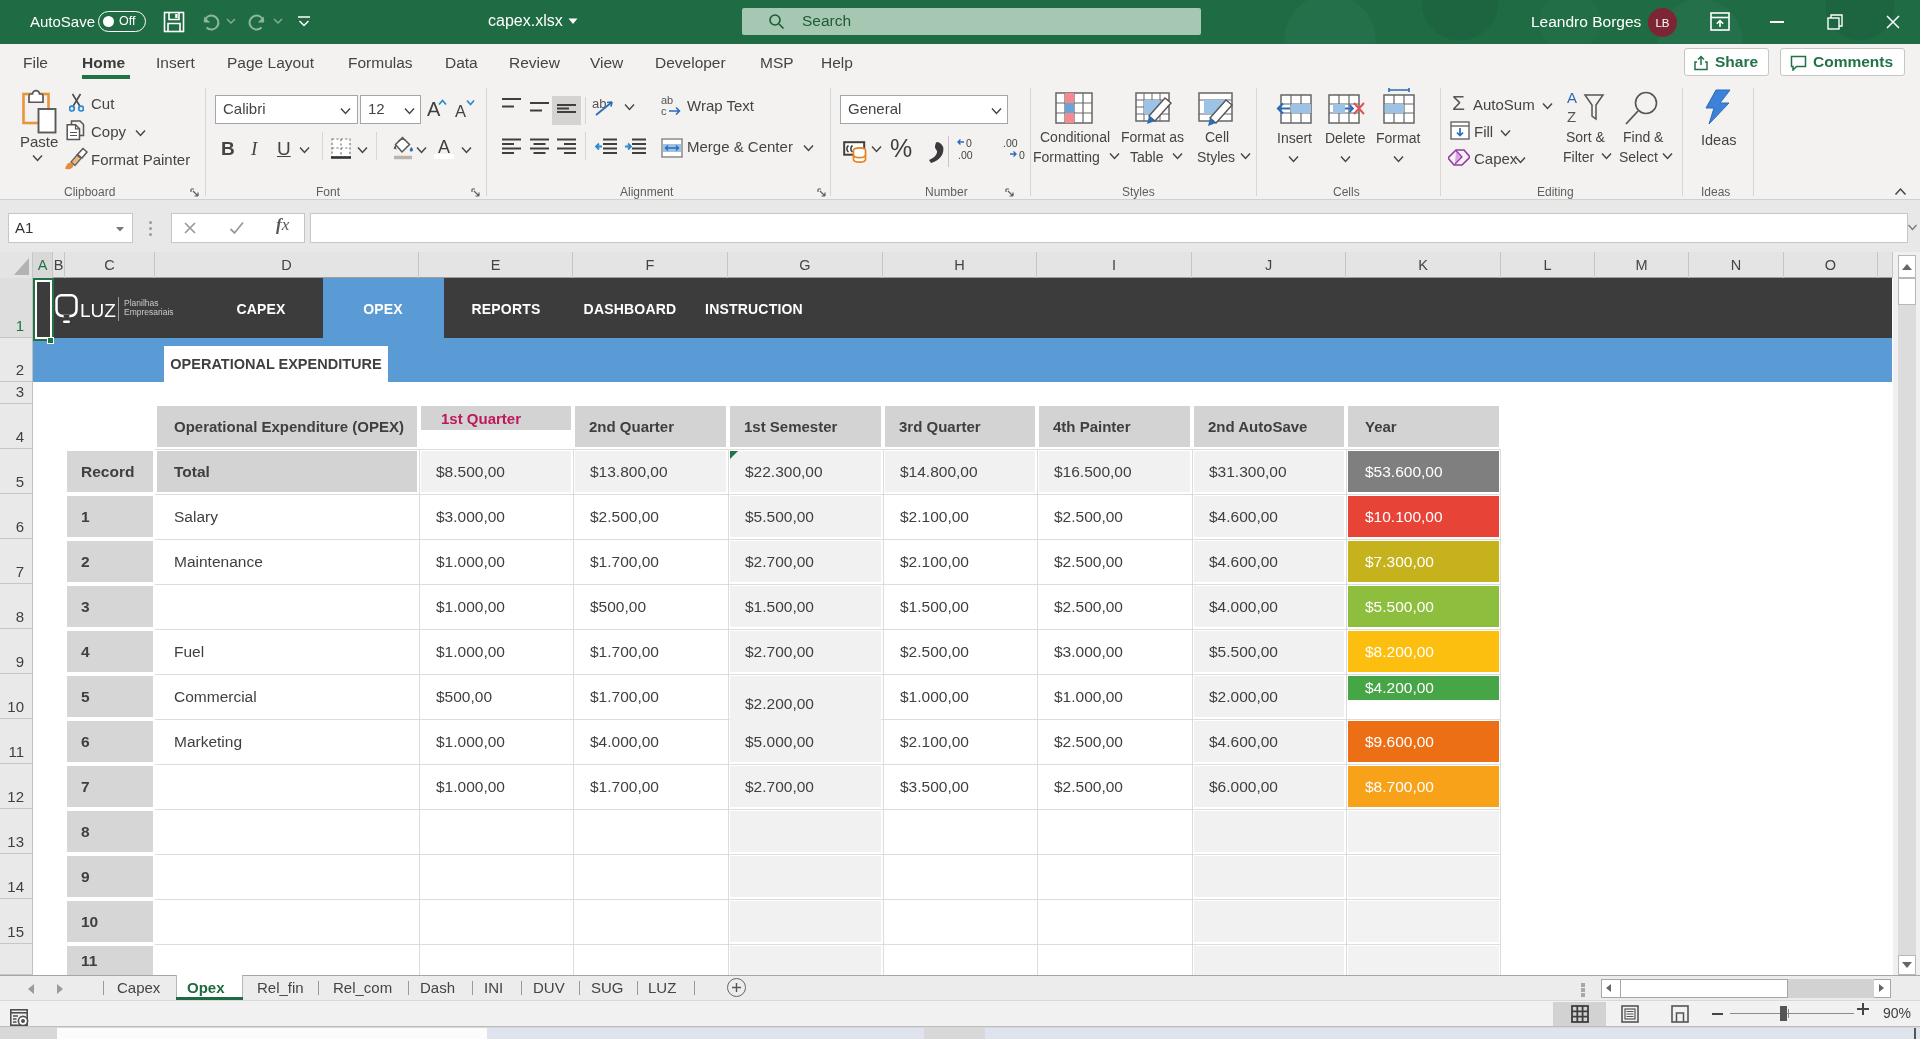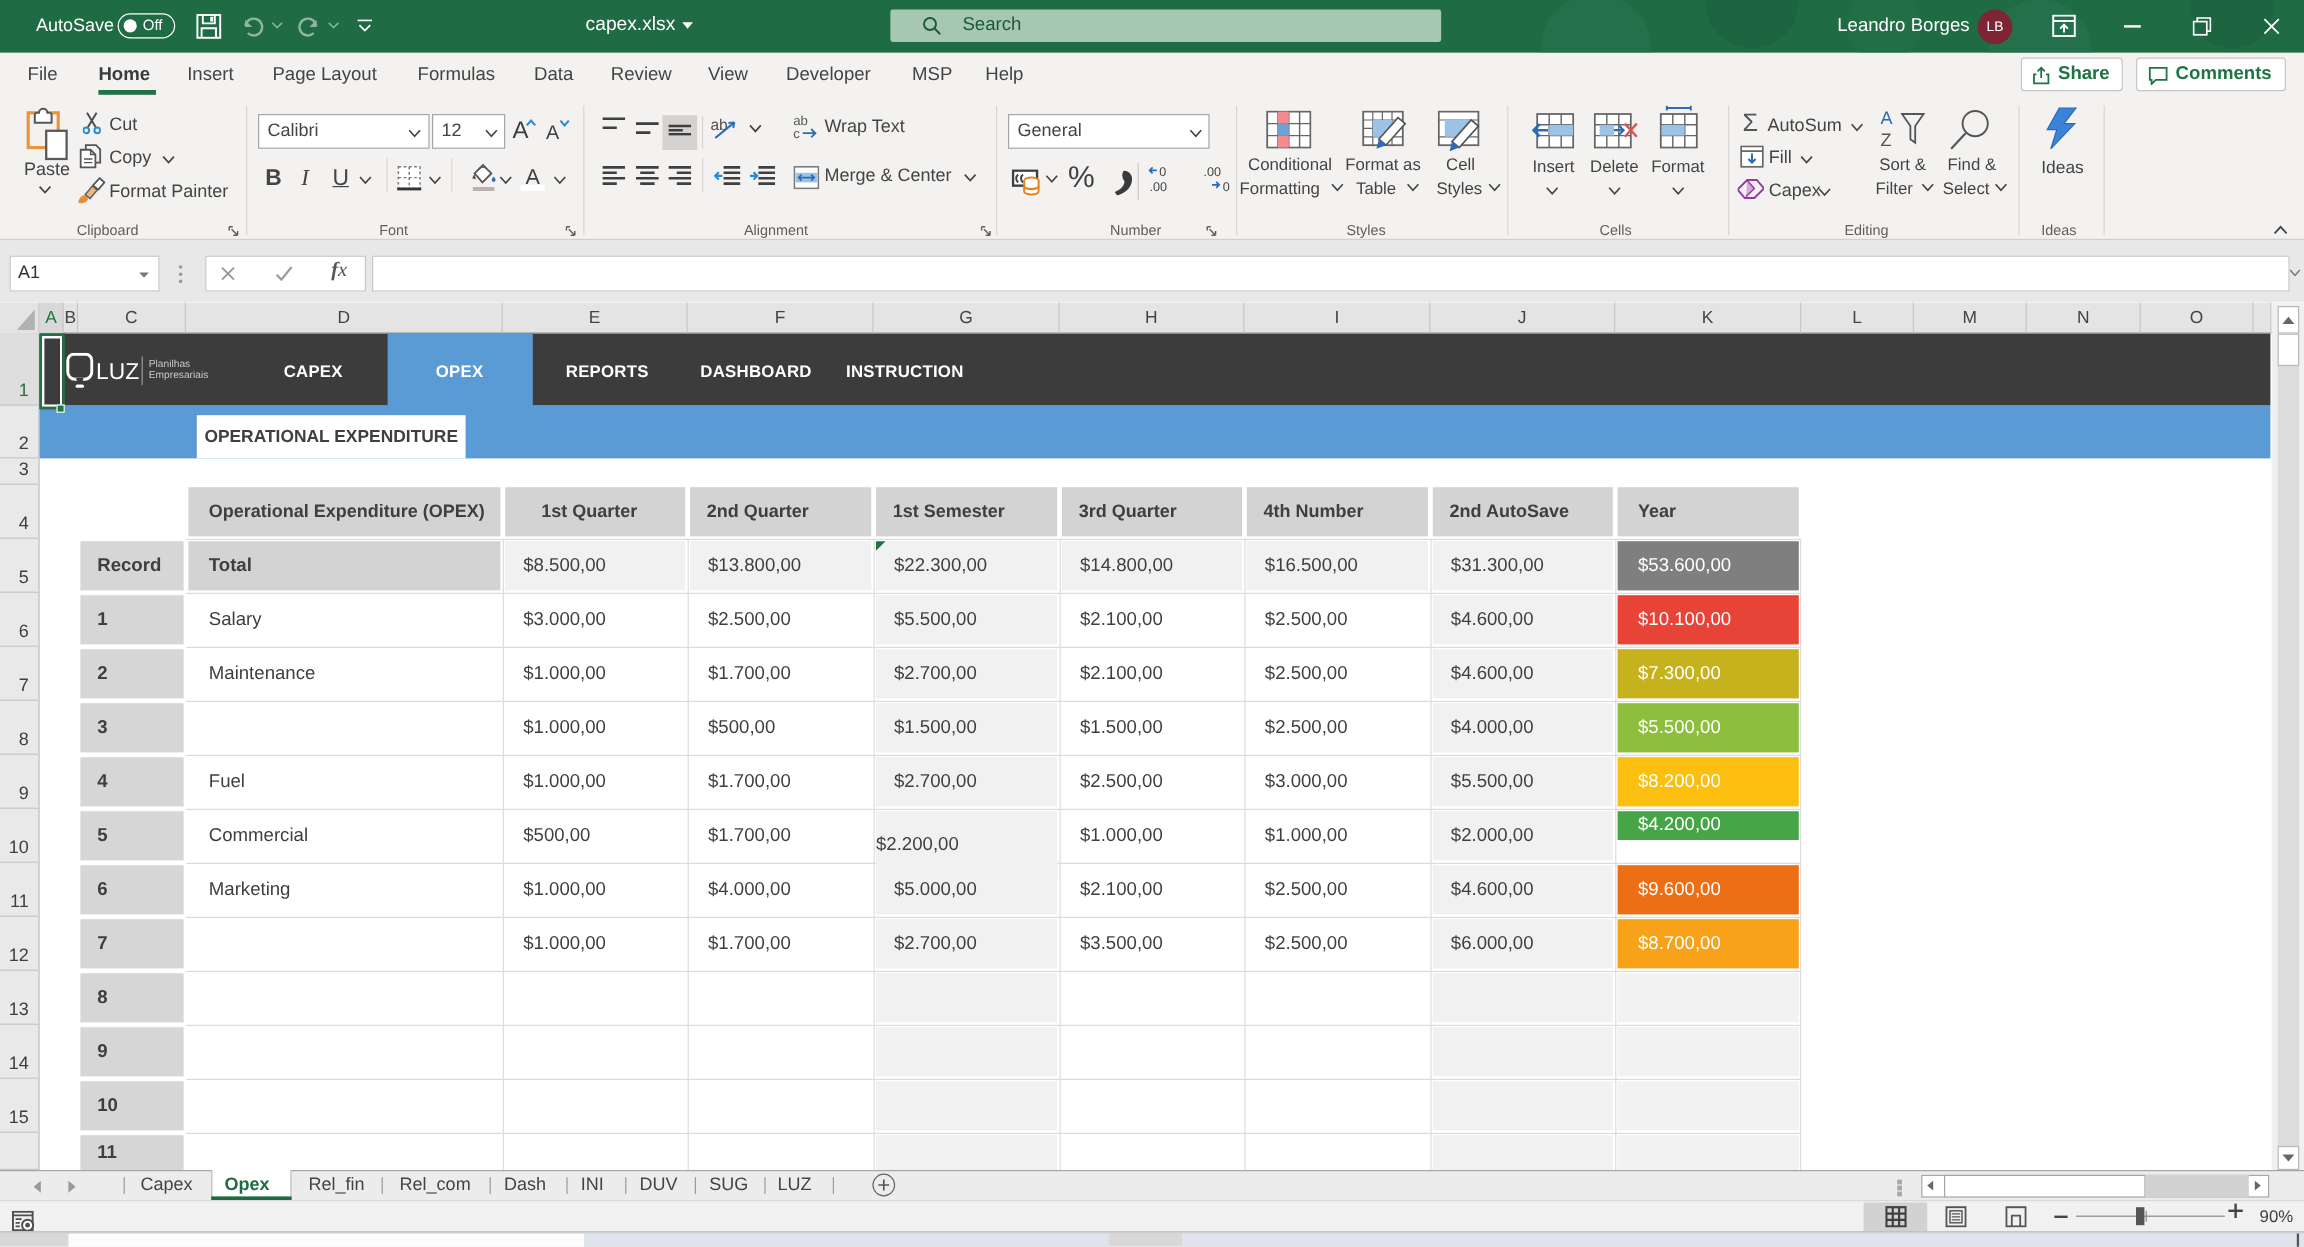--- a/index.html
+++ b/index.html
@@ -555,25 +555,25 @@
   <div class="abs" style="left:155px;top:377px;width:1346px;height:1px;background:#dcdcdc;"></div>
   <div class="abs" style="left:155px;top:422px;width:1346px;height:1px;background:#dcdcdc;"></div>
   <div class="abs" style="left:155px;top:467px;width:1346px;height:1px;background:#dcdcdc;"></div>
   <div class="abs" style="left:155px;top:512px;width:1346px;height:1px;background:#dcdcdc;"></div>
   <div class="abs" style="left:155px;top:557px;width:1346px;height:1px;background:#dcdcdc;"></div>
   <div class="abs" style="left:155px;top:602px;width:1346px;height:1px;background:#dcdcdc;"></div>
   <div class="abs" style="left:155px;top:647px;width:1346px;height:1px;background:#dcdcdc;"></div>
   <div class="abs" style="left:155px;top:692px;width:1346px;height:1px;background:#dcdcdc;"></div>
 
   <div class="abs" style="left:157px;top:154px;width:260px;height:41px;background:#d3d3d3;color:#3f3f3f;font-weight:bold;font-size:15px;display:flex;align-items:center;padding-left:17px;">Operational Expenditure (OPEX)</div>
-  <div class="abs" style="left:421px;top:154px;width:150px;height:41px;background:#d3d3d3;color:#404040;font-weight:bold;font-size:15px;display:flex;align-items:center;padding-left:30px;">1st Quarter</div>
+  <div class="abs" style="left:421px;top:154px;width:150px;height:24px;background:#d3d3d3;color:#be185d;font-weight:bold;font-size:15px;display:flex;align-items:center;padding-left:20px;">1st Quarter</div>
   <div class="abs" style="left:575px;top:154px;width:151px;height:41px;background:#d3d3d3;color:#3f3f3f;font-weight:bold;font-size:15px;display:flex;align-items:center;padding-left:14px;">2nd Quarter</div>
   <div class="abs" style="left:730px;top:154px;width:151px;height:41px;background:#d3d3d3;color:#3f3f3f;font-weight:bold;font-size:15px;display:flex;align-items:center;padding-left:14px;">1st Semester</div>
   <div class="abs" style="left:885px;top:154px;width:150px;height:41px;background:#d3d3d3;color:#3f3f3f;font-weight:bold;font-size:15px;display:flex;align-items:center;padding-left:14px;">3rd Quarter</div>
-  <div class="abs" style="left:1039px;top:154px;width:151px;height:41px;background:#d3d3d3;color:#3f3f3f;font-weight:bold;font-size:15px;display:flex;align-items:center;padding-left:14px;">4th Number</div>
+  <div class="abs" style="left:1039px;top:154px;width:151px;height:41px;background:#d3d3d3;color:#3f3f3f;font-weight:bold;font-size:15px;display:flex;align-items:center;padding-left:14px;">4th Painter</div>
   <div class="abs" style="left:1194px;top:154px;width:150px;height:41px;background:#d3d3d3;color:#3f3f3f;font-weight:bold;font-size:15px;display:flex;align-items:center;padding-left:14px;">2nd AutoSave</div>
   <div class="abs" style="left:1348px;top:154px;width:151px;height:41px;background:#d3d3d3;color:#3f3f3f;font-weight:bold;font-size:15px;display:flex;align-items:center;padding-left:17px;">Year</div>
   <div class="abs" style="left:67px;top:199px;width:86px;height:41px;background:#d6d6d6;color:#3f3f3f;font-size:15.5px;font-weight:bold;padding-left:14px;display:flex;align-items:center;">Record</div>
   <div class="abs" style="left:67px;top:244px;width:86px;height:41px;background:#d6d6d6;color:#3f3f3f;font-size:15.5px;font-weight:bold;padding-left:14px;display:flex;align-items:center;">1</div>
   <div class="abs" style="left:67px;top:289px;width:86px;height:41px;background:#d6d6d6;color:#3f3f3f;font-size:15.5px;font-weight:bold;padding-left:14px;display:flex;align-items:center;">2</div>
   <div class="abs" style="left:67px;top:334px;width:86px;height:41px;background:#d6d6d6;color:#3f3f3f;font-size:15.5px;font-weight:bold;padding-left:14px;display:flex;align-items:center;">3</div>
   <div class="abs" style="left:67px;top:379px;width:86px;height:41px;background:#d6d6d6;color:#3f3f3f;font-size:15.5px;font-weight:bold;padding-left:14px;display:flex;align-items:center;">4</div>
   <div class="abs" style="left:67px;top:424px;width:86px;height:41px;background:#d6d6d6;color:#3f3f3f;font-size:15.5px;font-weight:bold;padding-left:14px;display:flex;align-items:center;">5</div>
   <div class="abs" style="left:67px;top:469px;width:86px;height:41px;background:#d6d6d6;color:#3f3f3f;font-size:15.5px;font-weight:bold;padding-left:14px;display:flex;align-items:center;">6</div>
   <div class="abs" style="left:67px;top:514px;width:86px;height:41px;background:#d6d6d6;color:#3f3f3f;font-size:15.5px;font-weight:bold;padding-left:14px;display:flex;align-items:center;">7</div>
@@ -616,21 +616,21 @@
   <div class="abs" style="left:421px;top:379px;width:150px;height:41px;background:#fff;color:#3f3f3f;font-size:15.5px;padding-left:15px;display:flex;align-items:center;">$1.000,00</div>
   <div class="abs" style="left:575px;top:379px;width:151px;height:41px;background:#fff;color:#3f3f3f;font-size:15.5px;padding-left:15px;display:flex;align-items:center;">$1.700,00</div>
   <div class="abs" style="left:730px;top:379px;width:151px;height:41px;background:#f1f1f1;color:#3f3f3f;font-size:15.5px;padding-left:15px;display:flex;align-items:center;">$2.700,00</div>
   <div class="abs" style="left:885px;top:379px;width:150px;height:41px;background:#fff;color:#3f3f3f;font-size:15.5px;padding-left:15px;display:flex;align-items:center;">$2.500,00</div>
   <div class="abs" style="left:1039px;top:379px;width:151px;height:41px;background:#fff;color:#3f3f3f;font-size:15.5px;padding-left:15px;display:flex;align-items:center;">$3.000,00</div>
   <div class="abs" style="left:1194px;top:379px;width:150px;height:41px;background:#f1f1f1;color:#3f3f3f;font-size:15.5px;padding-left:15px;display:flex;align-items:center;">$5.500,00</div>
   <div class="abs" style="left:1348px;top:379px;width:151px;height:41px;background:#fcbf10;color:#fff;font-size:15.5px;padding-left:17px;display:flex;align-items:center;">$8.200,00</div>
   <div class="abs" style="left:157px;top:424px;width:260px;height:41px;background:#fff;color:#3f3f3f;font-size:15.5px;padding-left:17px;display:flex;align-items:center;">Commercial</div>
   <div class="abs" style="left:421px;top:424px;width:150px;height:41px;background:#fff;color:#3f3f3f;font-size:15.5px;padding-left:15px;display:flex;align-items:center;">$500,00</div>
   <div class="abs" style="left:575px;top:424px;width:151px;height:41px;background:#fff;color:#3f3f3f;font-size:15.5px;padding-left:15px;display:flex;align-items:center;">$1.700,00</div>
-  <div class="abs" style="left:730px;top:424px;width:151px;height:55px;background:#f1f1f1;color:#3f3f3f;font-size:15.5px;display:flex;align-items:center;">$2.200,00</div>
+  <div class="abs" style="left:730px;top:424px;width:151px;height:55px;background:#f1f1f1;color:#3f3f3f;font-size:15.5px;padding-left:15px;display:flex;align-items:center;">$2.200,00</div>
   <div class="abs" style="left:885px;top:424px;width:150px;height:41px;background:#fff;color:#3f3f3f;font-size:15.5px;padding-left:15px;display:flex;align-items:center;">$1.000,00</div>
   <div class="abs" style="left:1039px;top:424px;width:151px;height:41px;background:#fff;color:#3f3f3f;font-size:15.5px;padding-left:15px;display:flex;align-items:center;">$1.000,00</div>
   <div class="abs" style="left:1194px;top:424px;width:150px;height:41px;background:#f1f1f1;color:#3f3f3f;font-size:15.5px;padding-left:15px;display:flex;align-items:center;">$2.000,00</div>
   <div class="abs" style="left:1348px;top:424px;width:151px;height:24px;background:#46a546;color:#fff;font-size:15.5px;padding-left:17px;display:flex;align-items:center;">$4.200,00</div>
   <div class="abs" style="left:157px;top:469px;width:260px;height:41px;background:#fff;color:#3f3f3f;font-size:15.5px;padding-left:17px;display:flex;align-items:center;">Marketing</div>
   <div class="abs" style="left:421px;top:469px;width:150px;height:41px;background:#fff;color:#3f3f3f;font-size:15.5px;padding-left:15px;display:flex;align-items:center;">$1.000,00</div>
   <div class="abs" style="left:575px;top:469px;width:151px;height:41px;background:#fff;color:#3f3f3f;font-size:15.5px;padding-left:15px;display:flex;align-items:center;">$4.000,00</div>
   <div class="abs" style="left:730px;top:469px;width:151px;height:41px;background:#f1f1f1;color:#3f3f3f;font-size:15.5px;padding-left:15px;display:flex;align-items:center;">$5.000,00</div>
   <div class="abs" style="left:885px;top:469px;width:150px;height:41px;background:#fff;color:#3f3f3f;font-size:15.5px;padding-left:15px;display:flex;align-items:center;">$2.100,00</div>
   <div class="abs" style="left:1039px;top:469px;width:151px;height:41px;background:#fff;color:#3f3f3f;font-size:15.5px;padding-left:15px;display:flex;align-items:center;">$2.500,00</div>

